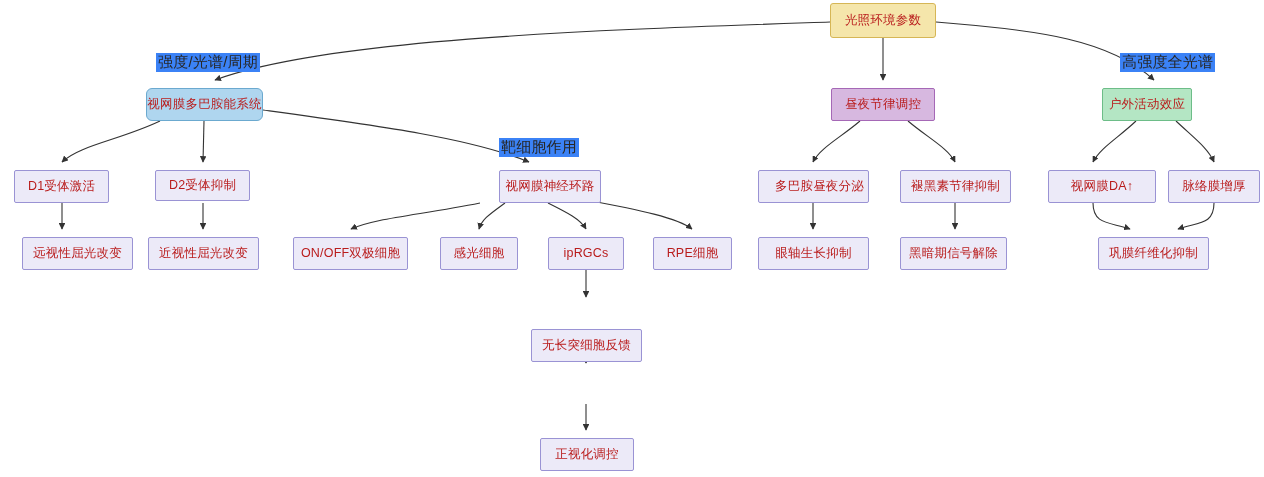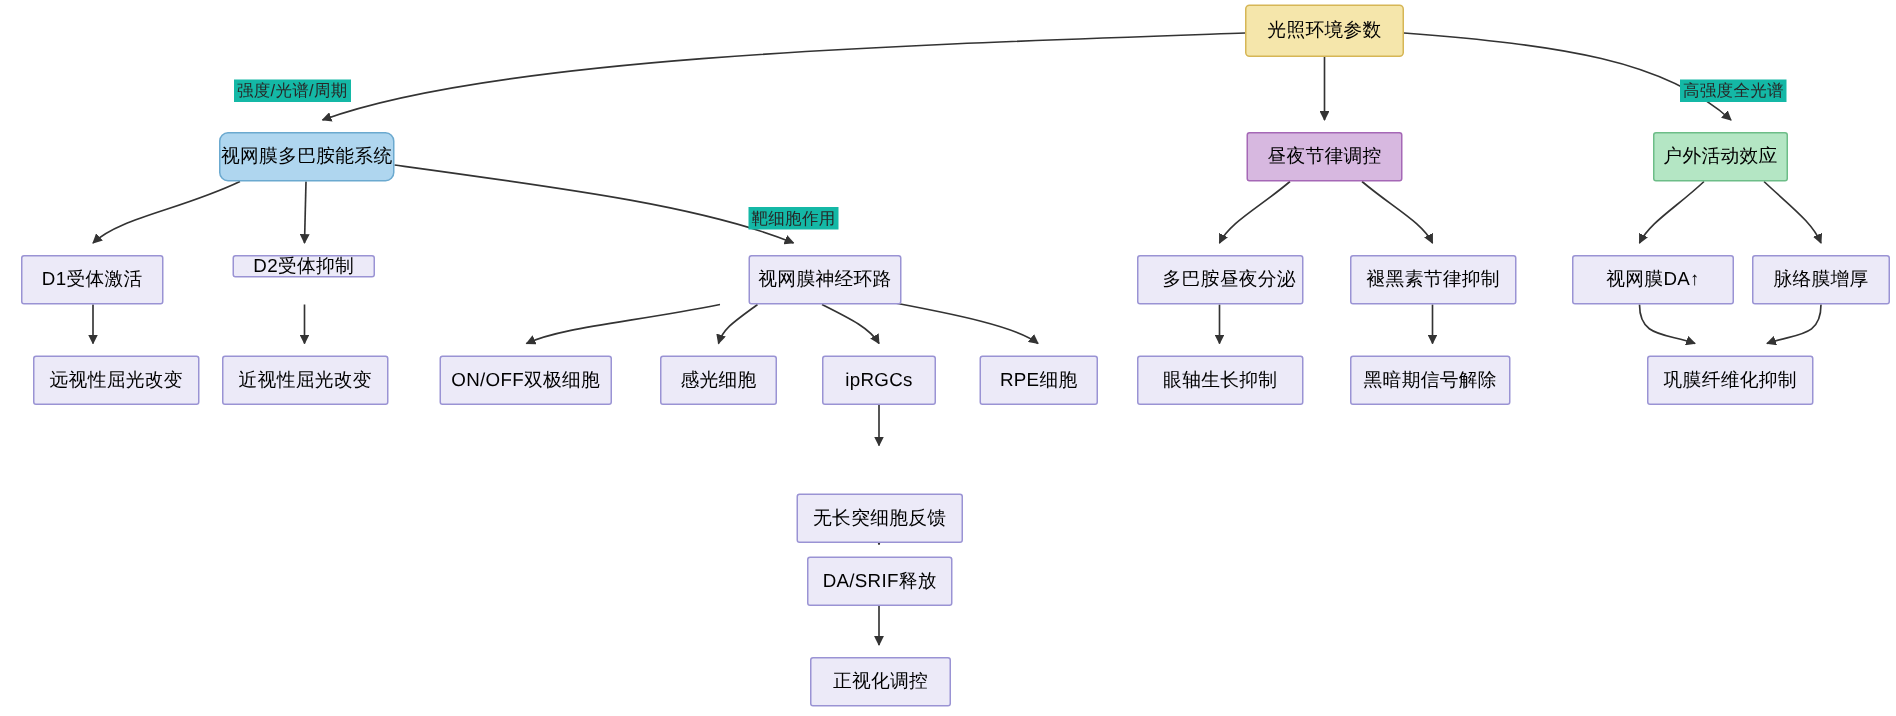--- a/index.html
+++ b/index.html
@@ -24,21 +24,21 @@
     pointer-events: none;
   }
   .node {
     position: absolute;
     box-sizing: border-box;
     display: flex;
     align-items: center;
     justify-content: center;
     font-size: 12.5px;
     line-height: 1.1;
-    color: #000000;
+    color: #b91c1c;
     white-space: nowrap;
     letter-spacing: 0.2px;
   }
   .node.lavender {
     background: #ECEAF8;
     border: 1px solid #9A93D4;
     border-radius: 2px;
   }
   .node.yellow {
     background: #F5E6AB;
@@ -55,23 +55,23 @@
     border: 1px solid #A568B6;
     border-radius: 2px;
   }
   .node.green {
     background: #B4E6C4;
     border: 1px solid #6DBD88;
     border-radius: 2px;
   }
   .edge-label {
     position: absolute;
-    font-size: 11px;
+    font-size: 15px;
     color: #272727;
-    background: #14b8a6;
+    background: #3b82f6;
     padding: 0 2px;
     white-space: nowrap;
     letter-spacing: 0.2px;
   }
 </style>
 </head>
 <body>
 
 <div id="canvas">
 
@@ -119,38 +119,37 @@
       <path d="M 1214 203 C 1214 225, 1198 222, 1178 229"></path>
     </g>
   </svg>
 
   <div class="node yellow" style="left:830px;  top:3px;   width:106px; height:35px;">光照环境参数</div>
   <div class="node blue" style="left:146px;  top:88px;  width:117px; height:33px;">视网膜多巴胺能系统</div>
   <div class="node purple" style="left:831px;  top:88px;  width:104px; height:33px;">昼夜节律调控</div>
   <div class="node green" style="left:1102px; top:88px;  width:90px; height:33px;">户外活动效应</div>
 
   <div class="node lavender" style="left:14px;   top:170px; width:95px;  height:33px;">D1受体激活</div>
-  <div class="node lavender" style="left:155px;  top:170px; width:95px;  height:15px;">D2受体抑制</div>
+  <div class="node lavender" style="left:155px;  top:170px; width:95px;  height:31px;">D2受体抑制</div>
   <div class="node lavender" style="left:499px;  top:170px; width:102px; height:33px;">视网膜神经环路</div>
   <div class="node lavender" style="left:758px;  top:170px; width:111px; height:33px;padding-left:12px;">多巴胺昼夜分泌</div>
   <div class="node lavender" style="left:900px;  top:170px; width:111px; height:33px;">褪黑素节律抑制</div>
   <div class="node lavender" style="left:1048px; top:170px; width:108px;  height:33px;">视网膜DA↑</div>
   <div class="node lavender" style="left:1168px; top:170px; width:92px;  height:33px;">脉络膜增厚</div>
 
   <div class="node lavender" style="left:6px;    top:237px; width:111px; height:33px;margin-left:16px;">远视性屈光改变</div>
   <div class="node lavender" style="left:148px;  top:237px; width:111px; height:33px;">近视性屈光改变</div>
   <div class="node lavender" style="left:293px;  top:237px; width:115px; height:33px;">ON/OFF双极细胞</div>
   <div class="node lavender" style="left:440px;  top:237px; width:78px;  height:33px;">感光细胞</div>
   <div class="node lavender" style="left:548px;  top:237px; width:76px;  height:33px;">ipRGCs</div>
   <div class="node lavender" style="left:653px;  top:237px; width:79px;  height:33px;">RPE细胞</div>
   <div class="node lavender" style="left:758px;  top:237px; width:111px; height:33px;">眼轴生长抑制</div>
   <div class="node lavender" style="left:900px;  top:237px; width:107px; height:33px;">黑暗期信号解除</div>
   <div class="node lavender" style="left:1098px; top:237px; width:111px; height:33px;">巩膜纤维化抑制</div>
 
   <div class="node lavender" style="left:531px;  top:305px; width:111px; height:33px;margin-top:24px;">无长突细胞反馈</div>
-  <div class="node lavender" style="left:538px;  top:371px; width:97px;  height:33px;">DA/SRIF释放</div>
   <div class="node lavender" style="left:540px;  top:438px; width:94px;  height:33px;">正视化调控</div>
 
   <div class="edge-label" style="left:156px;  top:53px;">强度/光谱/周期</div>
   <div class="edge-label" style="left:499px;  top:138px;">靶细胞作用</div>
   <div class="edge-label" style="left:1120px; top:53px;">高强度全光谱</div>
 
 </div>
 
 </body></html>

